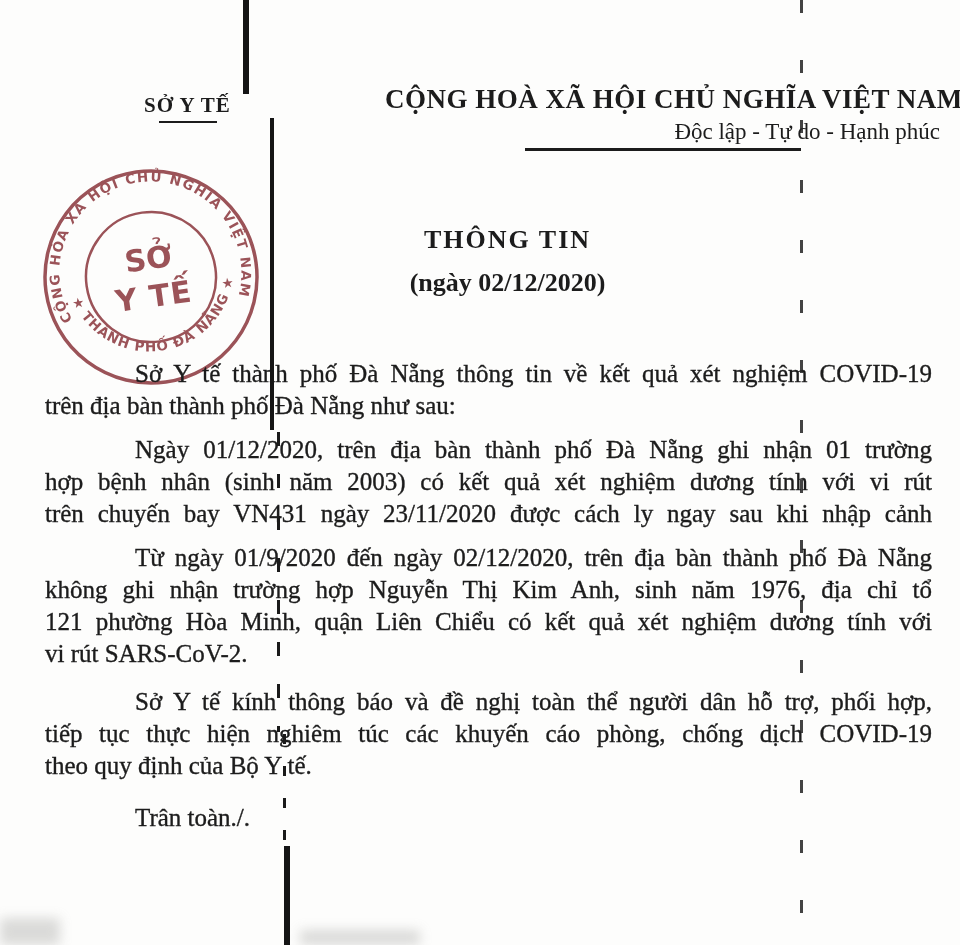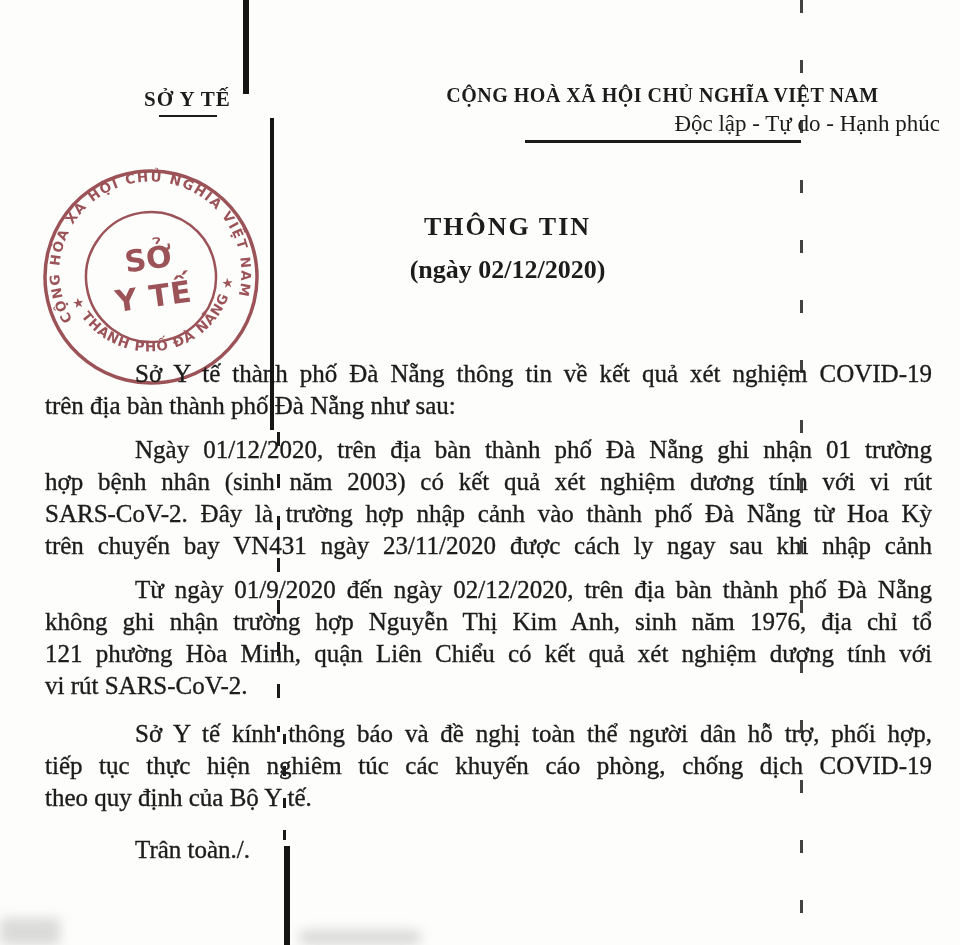--- a/index.html
+++ b/index.html
@@ -13,29 +13,29 @@
     color:#1c1c1c;
   }
   
   .header{
     position:absolute;top:84px;left:0;width:960px;
     display:flex;flex-direction:row;
   }
   .hdr-left{width:375px;text-align:center;}
   .hdr-right{width:555px;text-align:center;margin-left:10px;}
   .hdr-org{font-size:20px;font-weight:bold;letter-spacing:.5px;white-space:nowrap;}
-  .hdr-dept{font-size:21px;font-weight:bold;margin-top:3px;letter-spacing:1px;text-align:center;}
-  .hdr-country{font-size:20px;font-weight:bold;letter-spacing:.5px;white-space:nowrap;}
+  .hdr-dept{font-size:21px;font-weight:bold;margin-top:9px;letter-spacing:1px;text-align:center;}
+  .hdr-country{font-size:27px;font-weight:bold;letter-spacing:.5px;white-space:nowrap;}
   .hdr-motto{font-size:23px;font-weight:normal;margin-top:4px;white-space:nowrap;text-align:right;}
   .u-line{height:2px;background:#1c1c1c;margin:3px auto 0 auto;}
   .u-dept{width:58px;}
   .u-motto{width:276px;height:3px;}
   
   .title-block{
-    position:absolute;top:212px;left:0;width:960px;
+    position:absolute;top:225px;left:0;width:960px;
     text-align:center;padding-left:55px;box-sizing:border-box;
   }
   .doc-title{font-size:26px;font-weight:bold;letter-spacing:2px;}
   .doc-subtitle{font-size:26px;font-weight:bold;margin-top:4px;white-space:nowrap;}
   .doc-dateline{font-size:26px;font-weight:bold;margin-top:13px;}
   
   .body{
     position:absolute;top:358px;left:45px;width:887px;
     font-size:25px;line-height:32px;
     -webkit-text-stroke:.35px #1c1c1c;
@@ -109,21 +109,20 @@
   </div>
 
   <div class="body">
     <div class="para">
       <div class="bodyline first just">Sở Y tế thành phố Đà Nẵng thông tin về kết quả xét nghiệm COVID-19</div>
       <div class="bodyline">trên địa bàn thành phố Đà Nẵng như sau:</div>
     </div>
     <div class="para">
       <div class="bodyline first just">Ngày 01/12/2020, trên địa bàn thành phố Đà Nẵng ghi nhận 01 trường</div>
       <div class="bodyline just">hợp bệnh nhân (sinh năm 2003) có kết quả xét nghiệm dương tính với vi rút</div>
-      <div class="bodyline just">SARS-CoV-2. Đây là trường hợp nhập cảnh vào thành phố Đà Nẵng từ Hoa Kỳ</div>
       <div class="bodyline just">trên chuyến bay VN431 ngày 23/11/2020 được cách ly ngay sau khi nhập cảnh</div>
     </div>
     <div class="para">
       <div class="bodyline first just">Từ ngày 01/9/2020 đến ngày 02/12/2020, trên địa bàn thành phố Đà Nẵng</div>
       <div class="bodyline just">không ghi nhận trường hợp Nguyễn Thị Kim Anh, sinh năm 1976, địa chỉ tổ</div>
       <div class="bodyline just">121 phường Hòa Minh, quận Liên Chiểu có kết quả xét nghiệm dương tính với</div>
       <div class="bodyline">vi rút SARS-CoV-2.</div>
     </div>
     <div class="para p4">
       <div class="bodyline first just">Sở Y tế kính thông báo và đề nghị toàn thể người dân hỗ trợ, phối hợp,</div>

